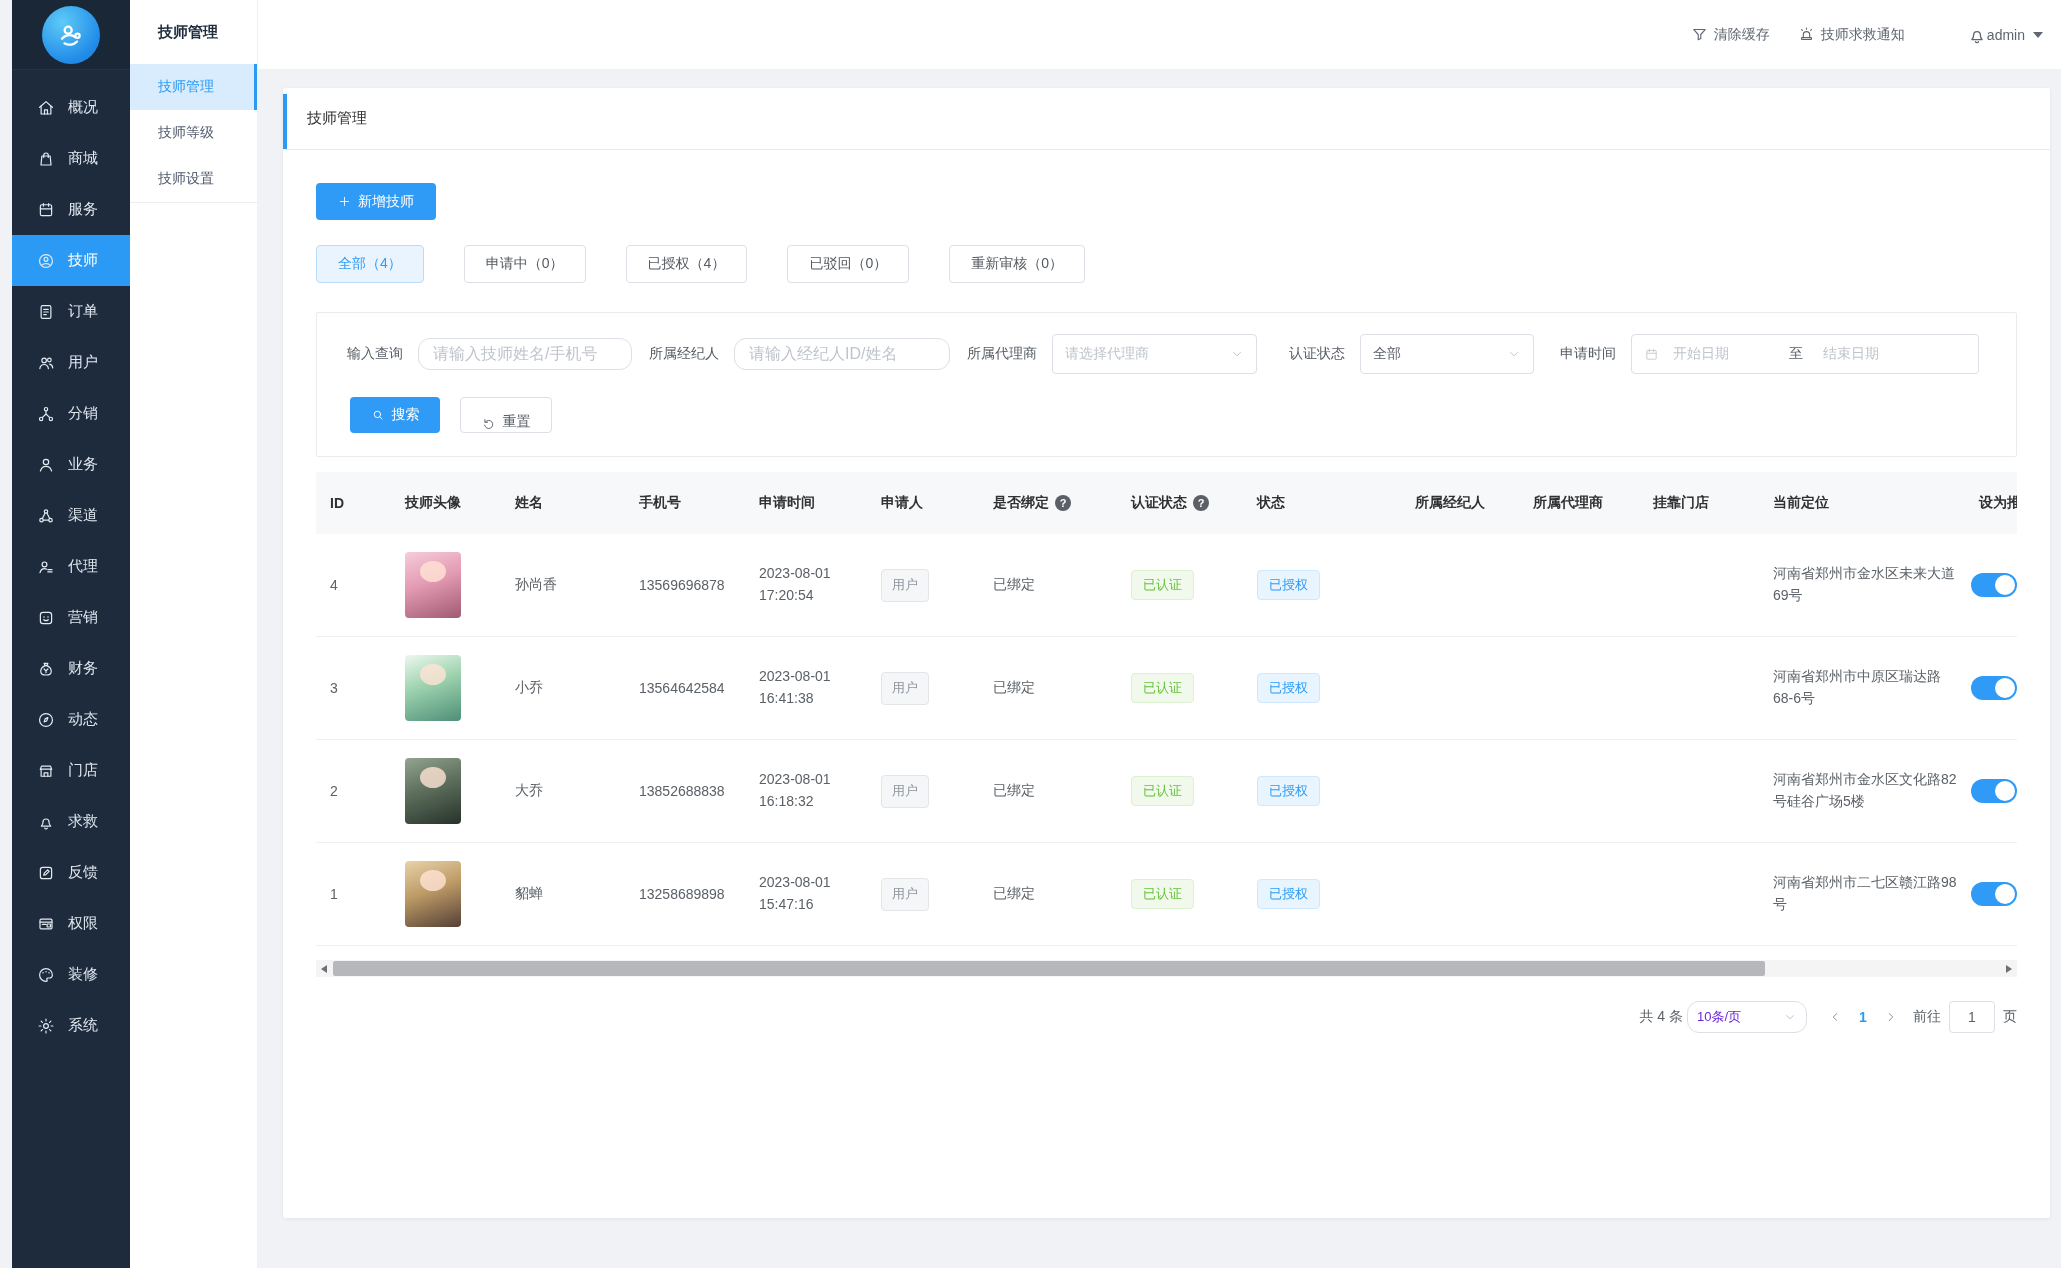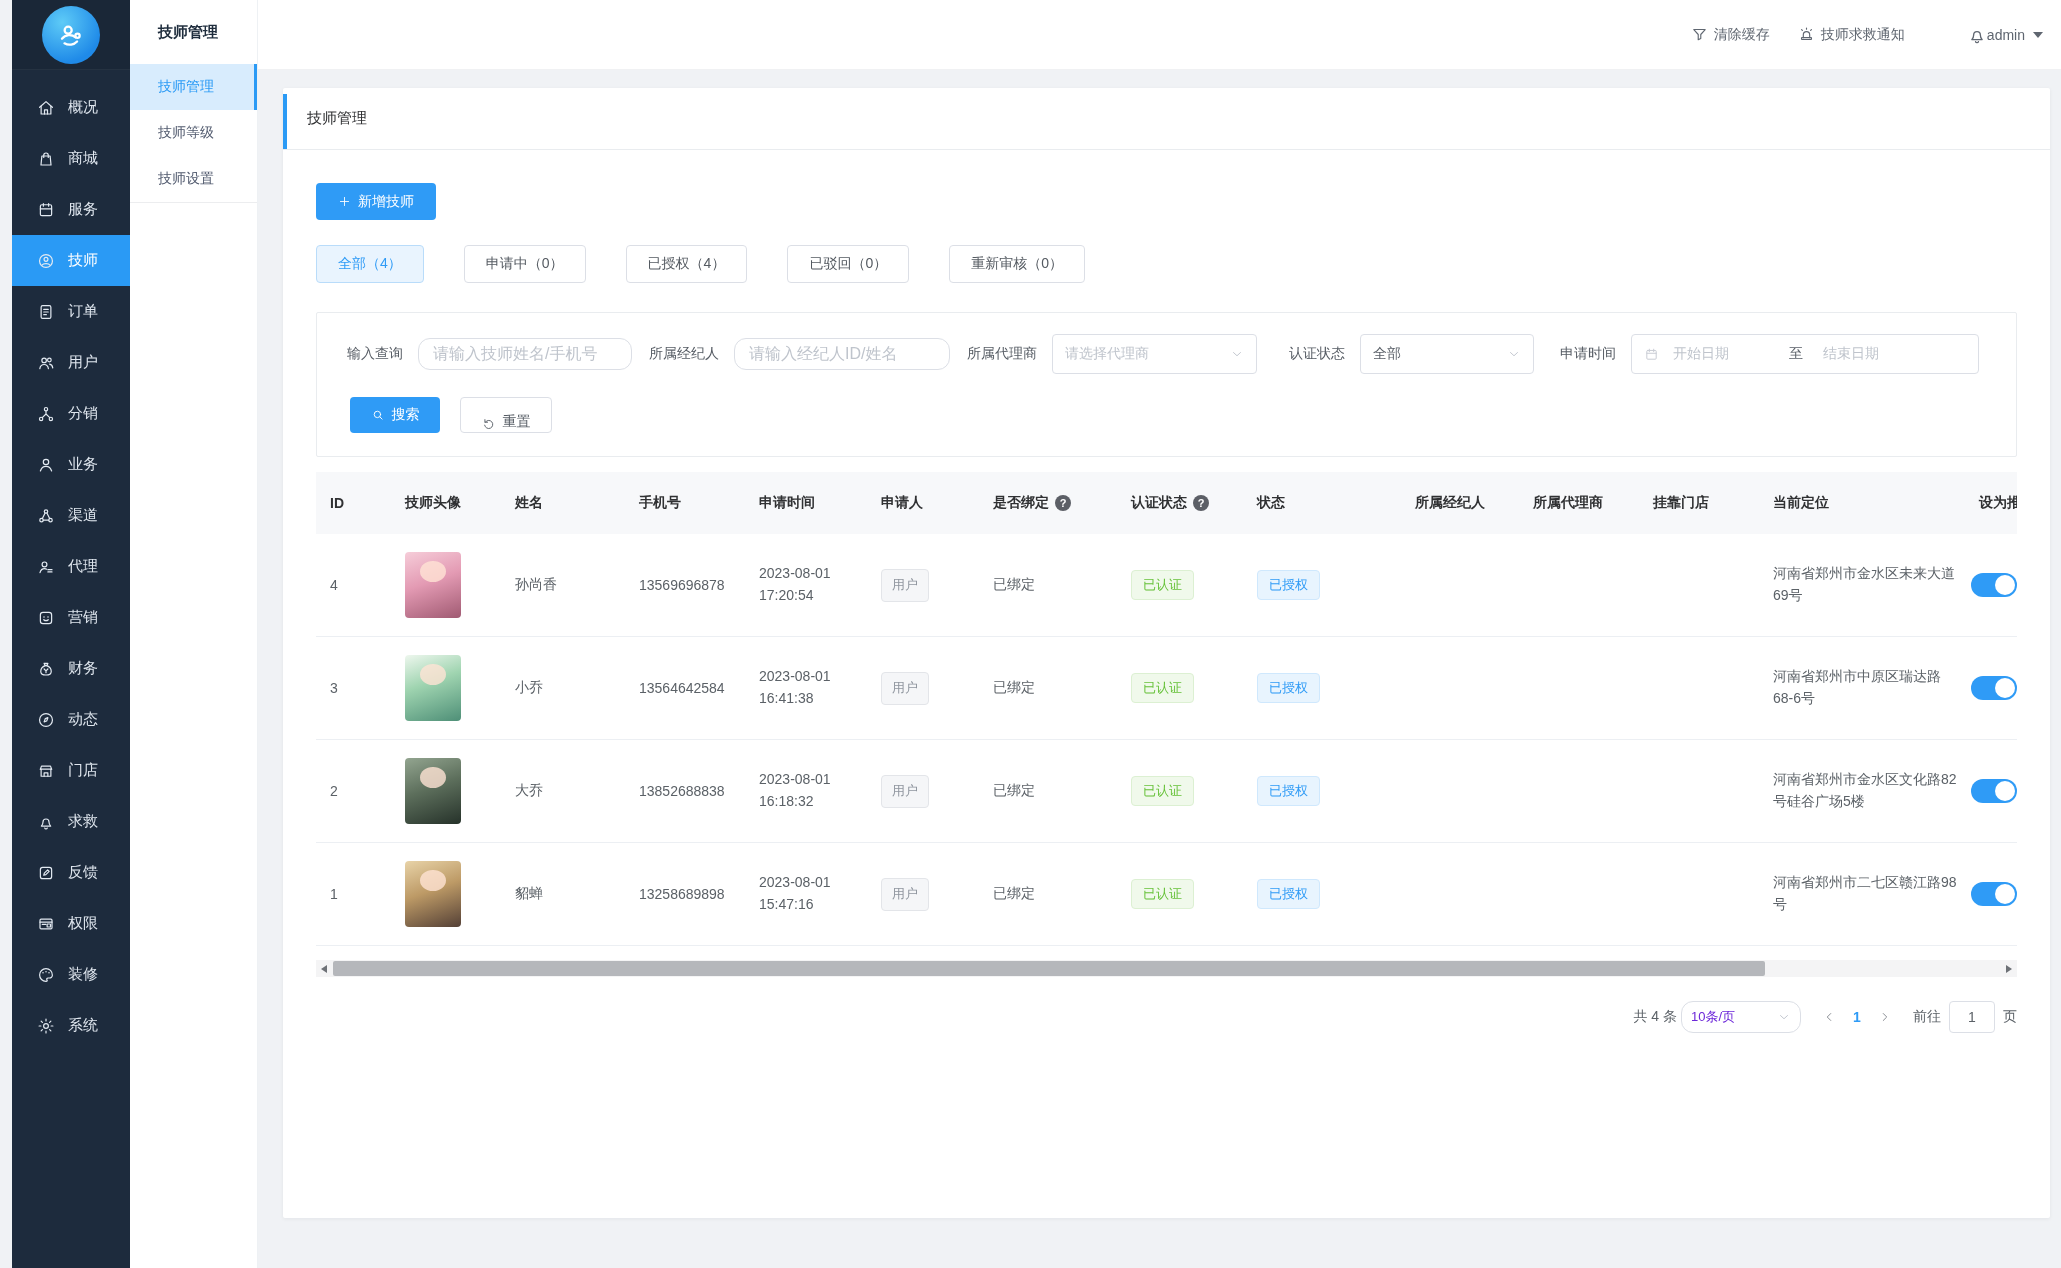--- a/index.html
+++ b/index.html
@@ -105,21 +105,21 @@
   .hs-thumb{position:absolute;left:17px;top:1px;height:15px;width:1432px;background:#b5b7bb;border-radius:2px;cursor:pointer;}
 
   
   .pagination{margin-top:24px;display:flex;align-items:center;justify-content:flex-end;font-size:14px;color:#5b6167;}
   .p-total{margin-right:4px;white-space:nowrap;}
   .psel{width:120px;height:32px;border:1px solid #dcdfe6;border-radius:12px;display:flex;align-items:center;justify-content:space-between;padding:0 9px;font-size:13px;color:#6d28d9;cursor:pointer;background:#fff;}
   .p-arrow{width:28px;height:28px;display:flex;align-items:center;justify-content:center;color:#82878d;cursor:pointer;}
   .p-arrow svg{width:14px;height:14px;}
   .p-prev{margin-left:14px;} 
   .p-cur{width:28px;text-align:center;color:#2f9bf6;font-weight:700;cursor:pointer;}
-  .p-goto{margin-left:14px;white-space:nowrap;}
+  .p-goto{margin-left:8px;white-space:nowrap;}
   .goto-input{width:46px;height:32px;margin:0 8px;border:1px solid #dcdfe6;border-radius:4px;text-align:center;font-size:14px;color:#5b6167;outline:none;}
 </style>
 </head>
 <body>
 
 <div class="screen">
 
   <nav class="sidebar">
     <div class="logo-wrap">
       <div class="logo">

